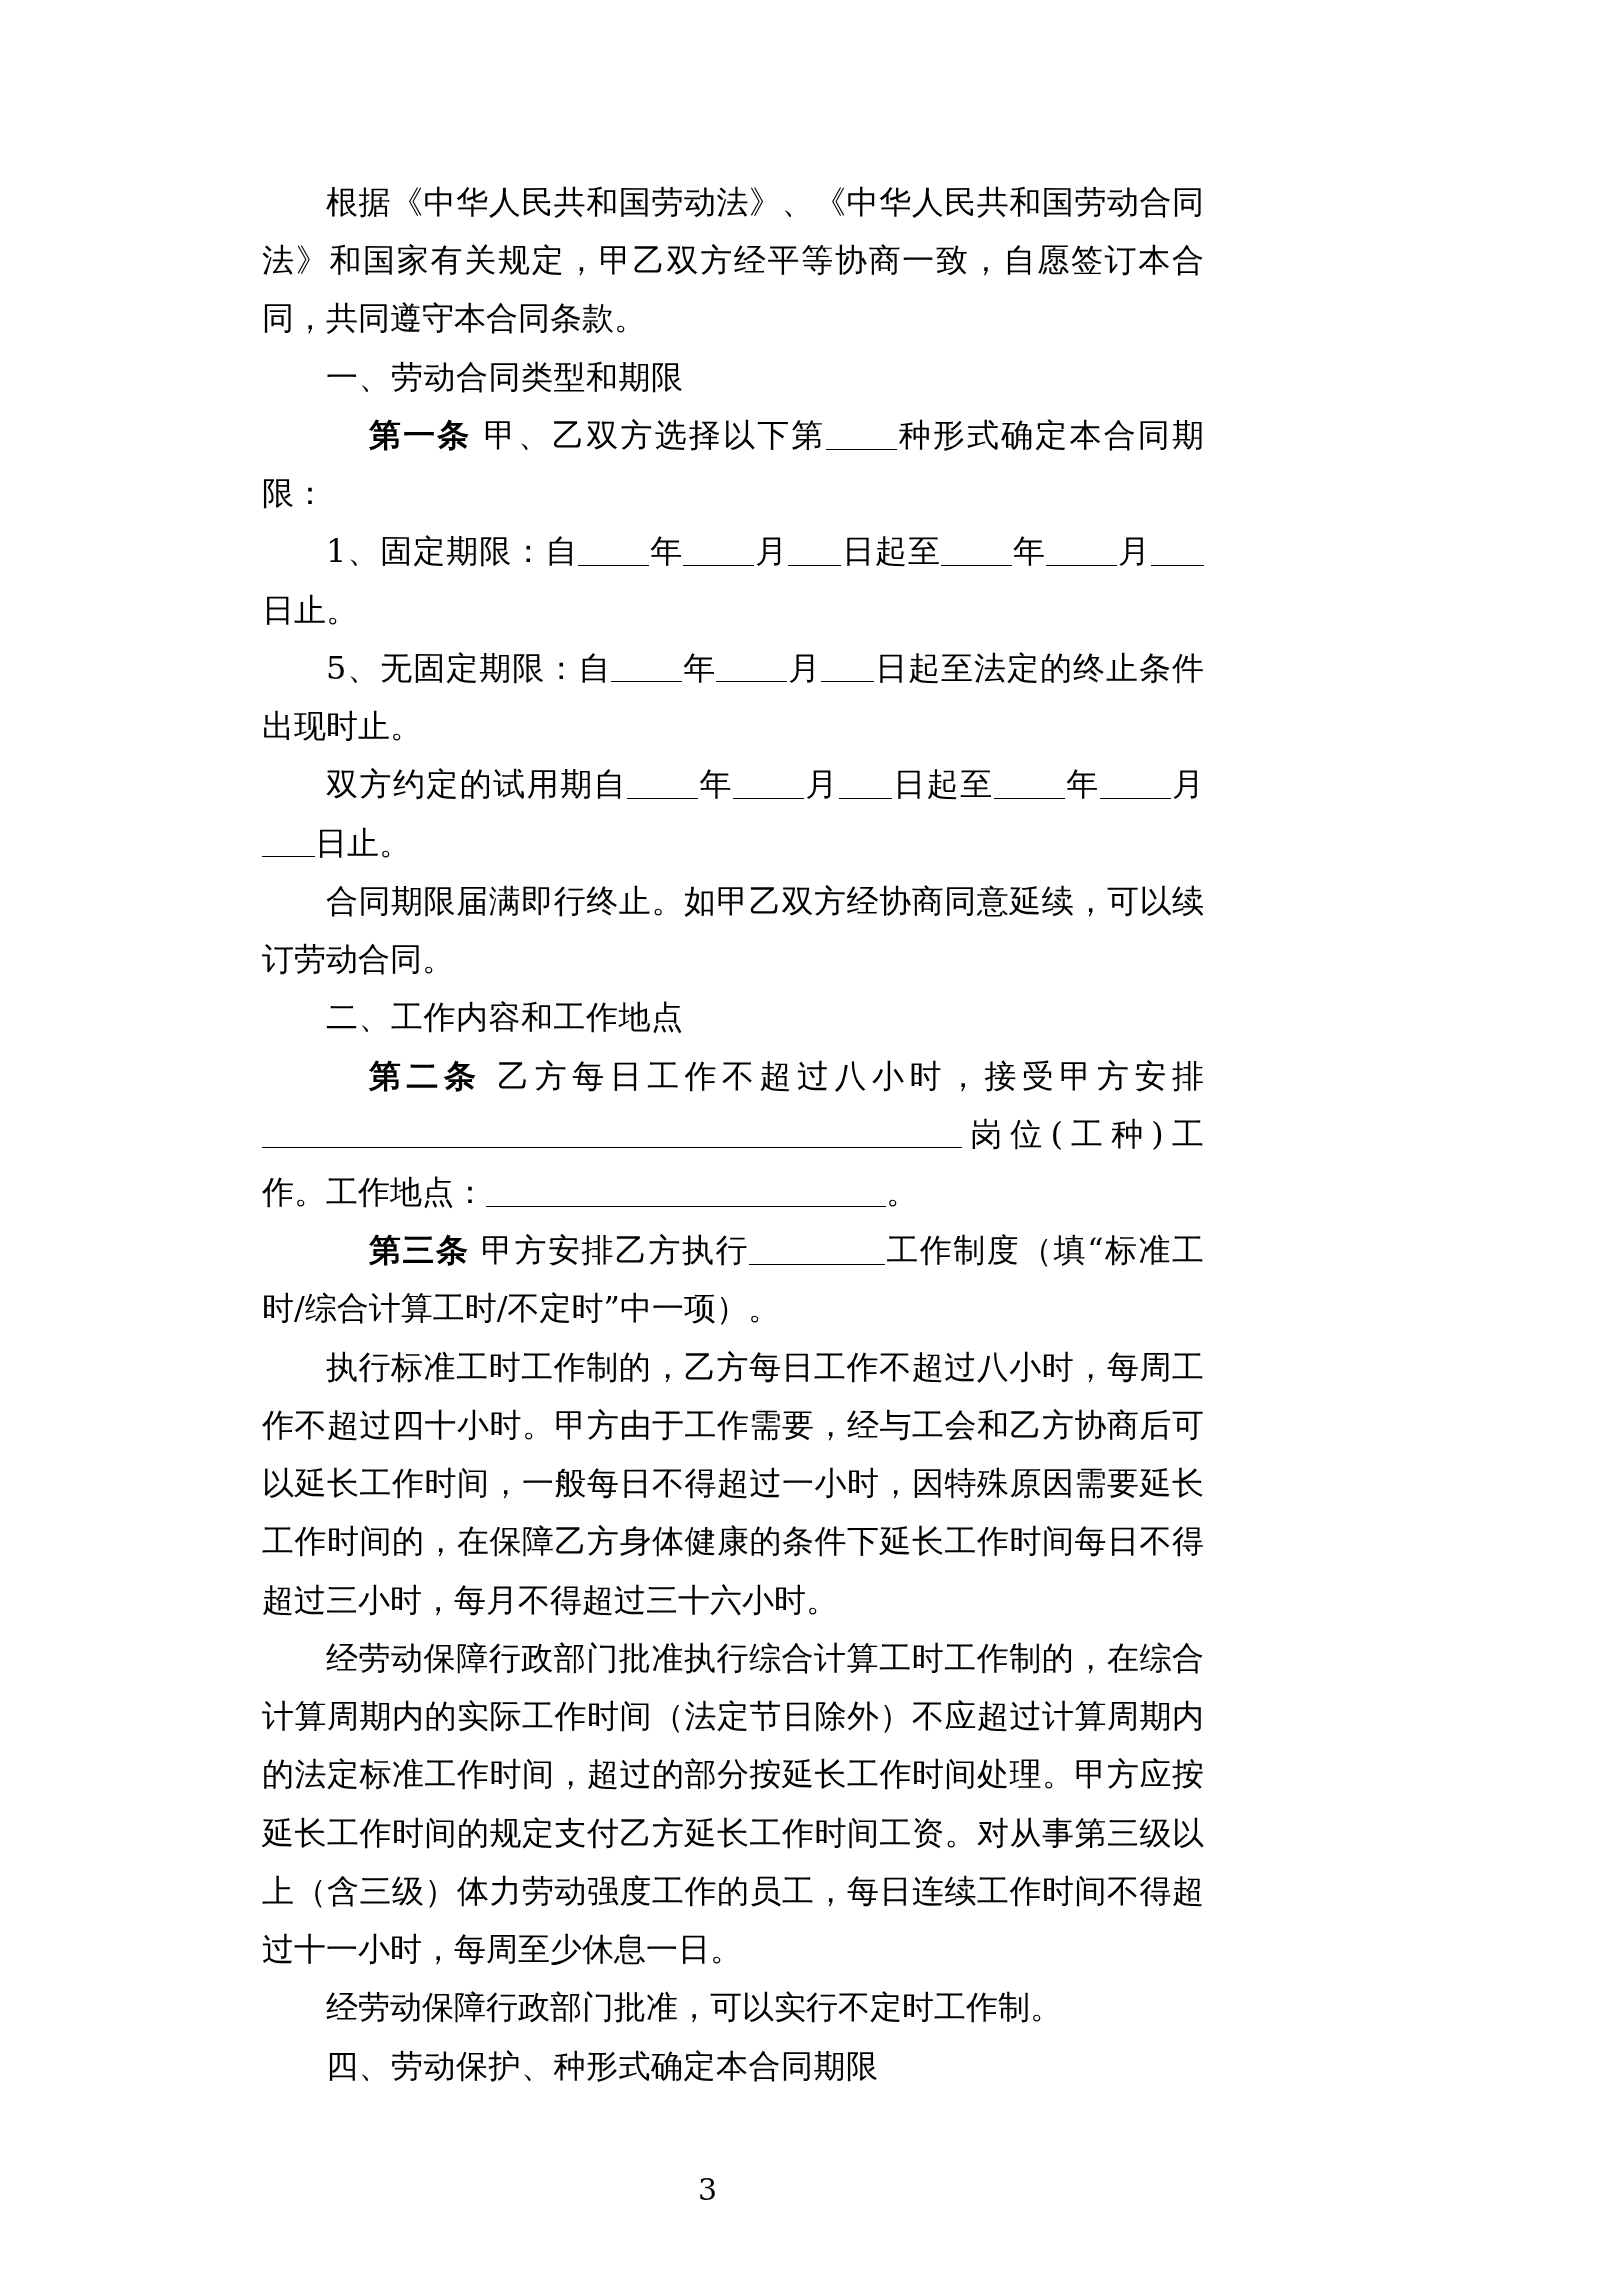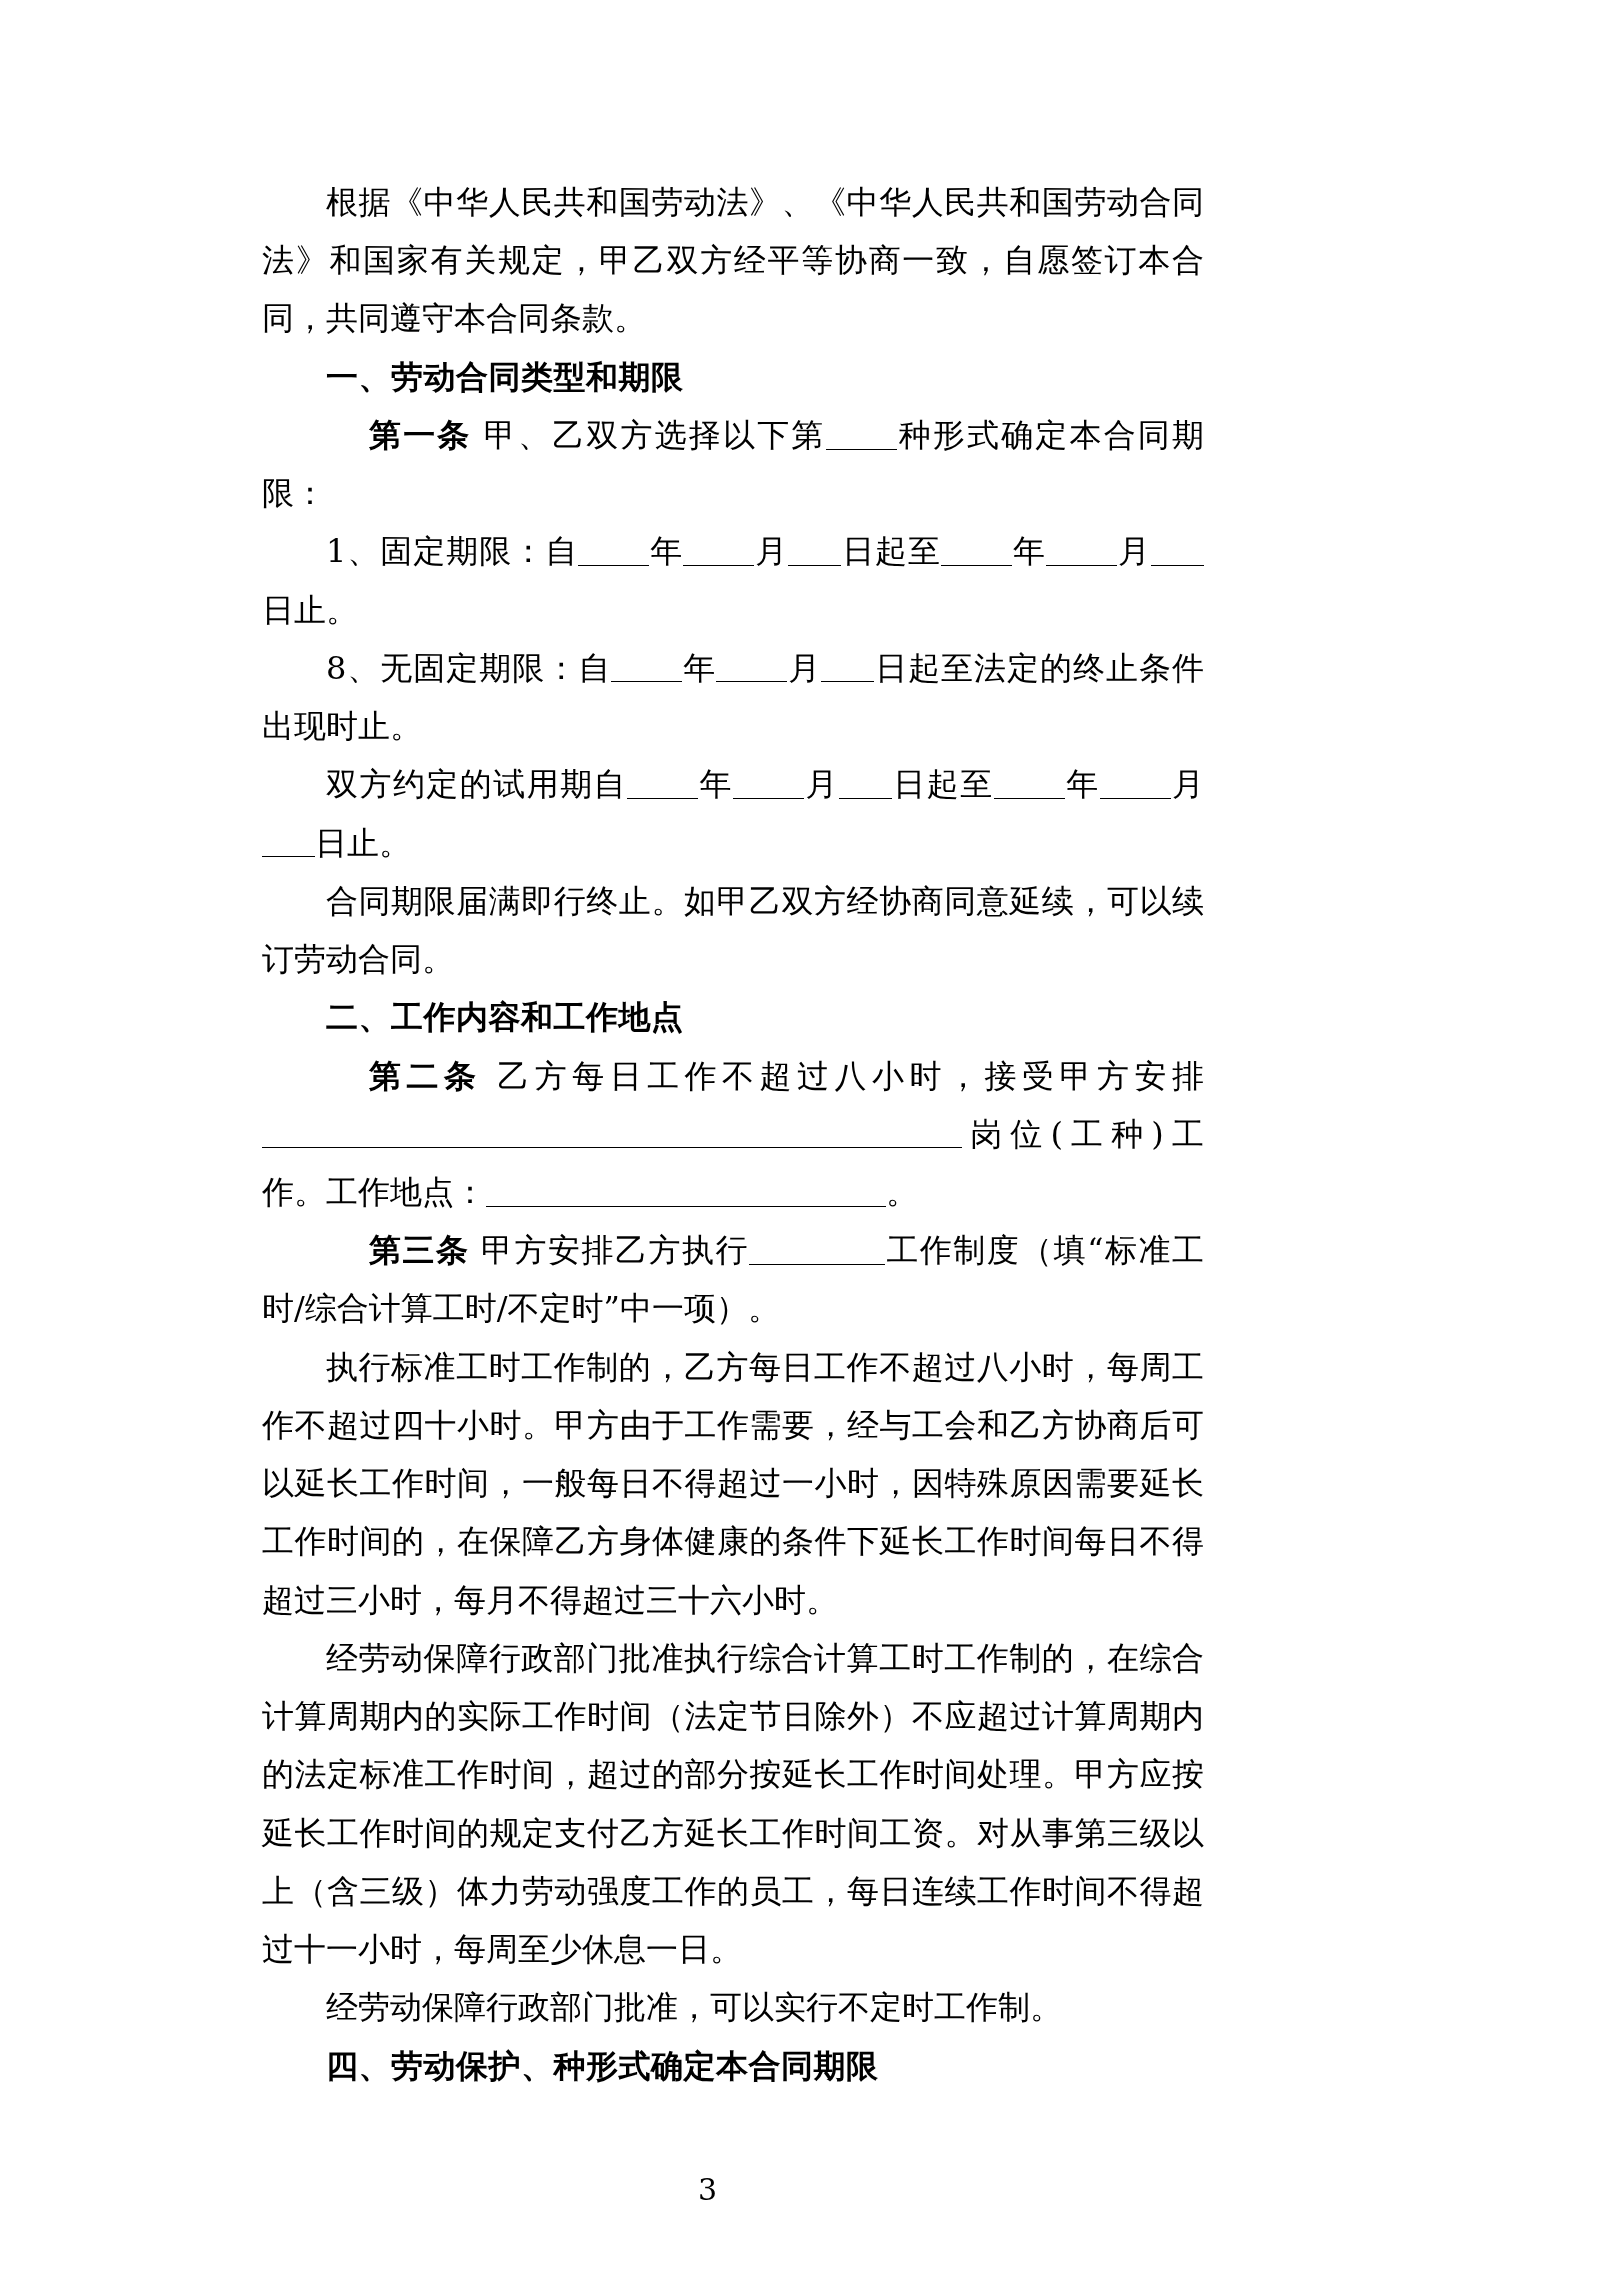--- a/index.html
+++ b/index.html
@@ -25,21 +25,21 @@
     text-align: justify;
     text-justify: inter-ideograph;
   }
   p {
     margin: 0 0 0 0;
   }
   .indent2 {
     text-indent: 2em;
   }
   .heading {
-    font-weight: bold;
+    font-weight: normal;
     text-indent: 2em;
     letter-spacing: 0.5px;
   }
   .label-bold {
     font-weight: bold;
     margin-left: 43px;
   }
   .blank-xs { display:inline-block; border-bottom:1.8px solid #000; width:53px; vertical-align:-3.6px; }
   .blank-s  { display:inline-block; border-bottom:1.8px solid #000; width:71px; vertical-align:-3.6px; }
   .blank-m  { display:inline-block; border-bottom:1.8px solid #000; width:136px; vertical-align:-3.6px; }
@@ -70,21 +70,21 @@
     <p class="indent2">
       <span class="label-bold">第一条</span>
       <span>甲、乙双方选择以下第</span><span class="blank-s"></span><span>种形式确定本合同期限：</span>
     </p>
 
     <p class="indent2">
       <span>1、固定期限：自</span><span class="blank-s"></span><span>年</span><span class="blank-s"></span><span>月</span><span class="blank-xs"></span><span>日起至</span><span class="blank-s"></span><span>年</span><span class="blank-s"></span><span>月</span><span class="blank-xs"></span><span>日止。</span>
     </p>
 
     <p class="indent2">
-      <span>8、无固定期限：自</span><span class="blank-s"></span><span>年</span><span class="blank-s"></span><span>月</span><span class="blank-xs"></span><span>日起至法定的终止条件出现时止。</span>
+      <span>5、无固定期限：自</span><span class="blank-s"></span><span>年</span><span class="blank-s"></span><span>月</span><span class="blank-xs"></span><span>日起至法定的终止条件出现时止。</span>
     </p>
 
 
     <p class="indent2">
       <span>双方约定的试用期自</span><span class="blank-s"></span><span>年</span><span class="blank-s"></span><span>月</span><span class="blank-xs"></span><span>日起至</span><span class="blank-s"></span><span>年</span><span class="blank-s"></span><span>月</span><span class="blank-xs"></span><span>日止。</span>
     </p>
 
     <p class="indent2">合同期限届满即行终止。如甲乙双方经协商同意延续，可以续订劳动合同。</p>
 
     <p class="heading">二、工作内容和工作地点</p>

